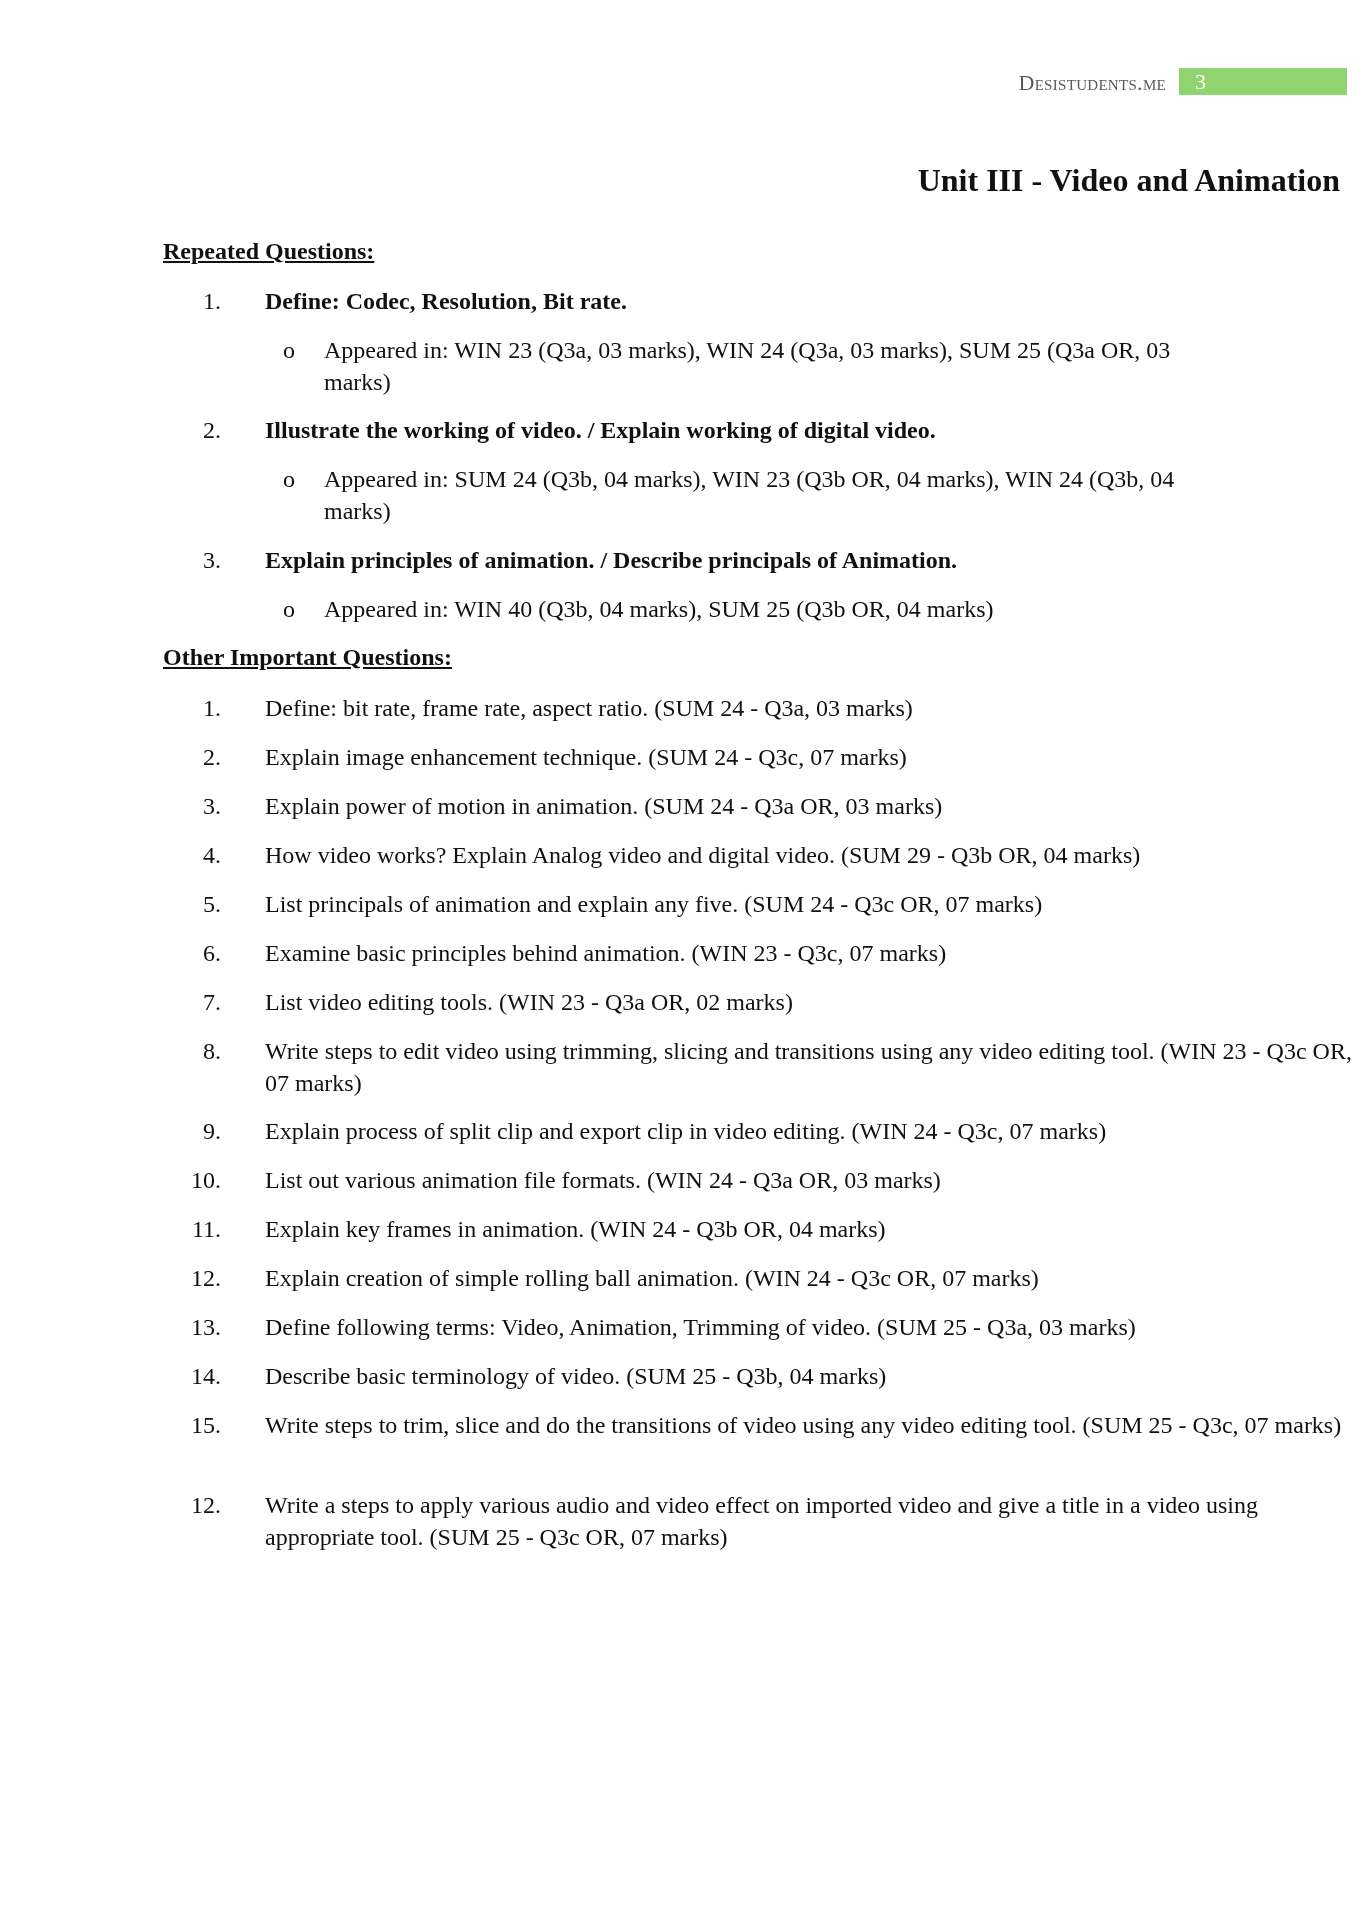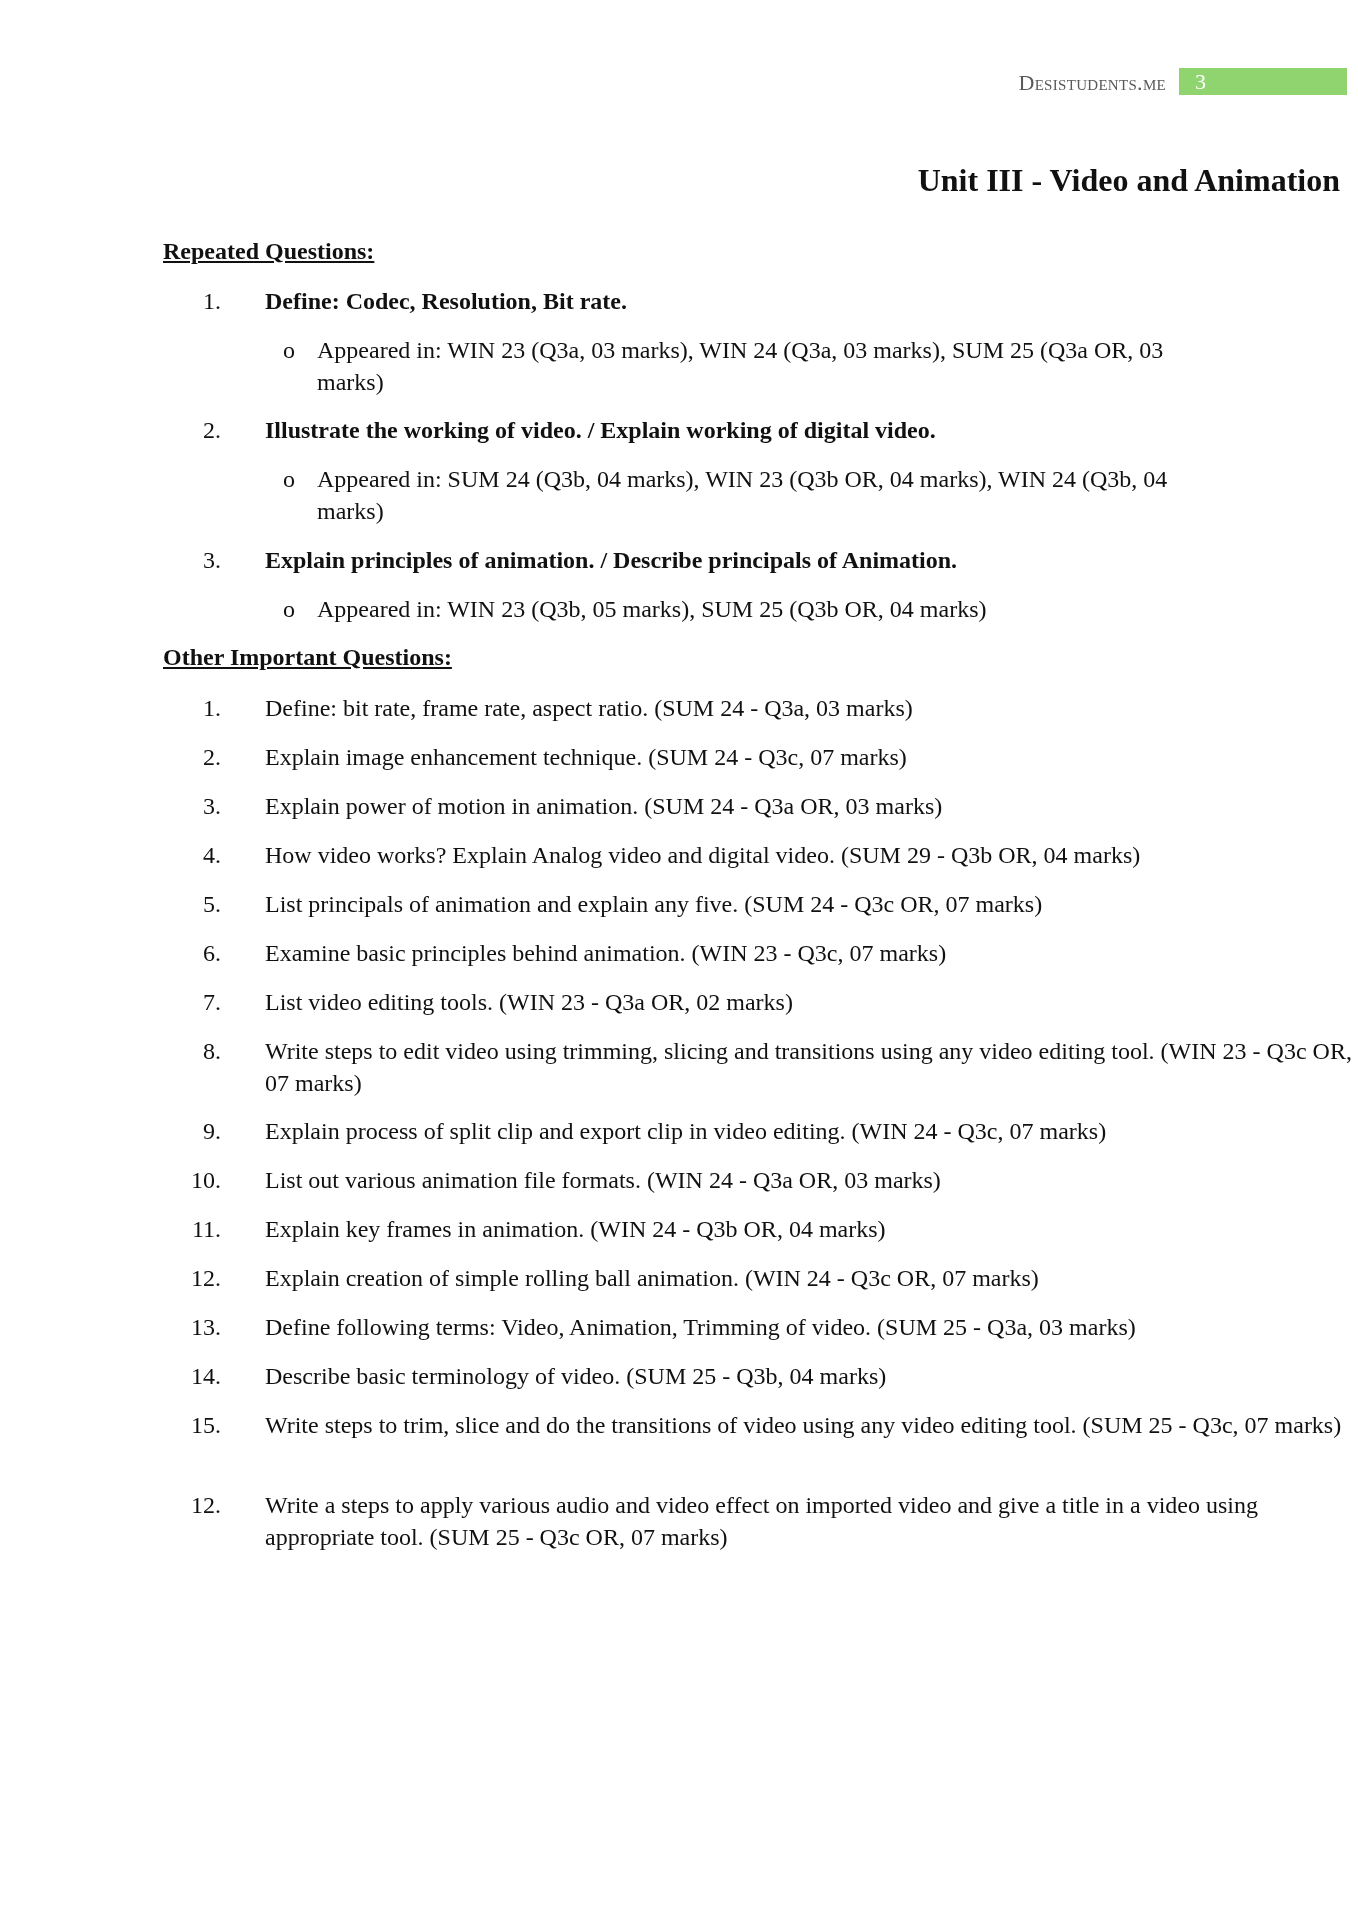--- a/index.html
+++ b/index.html
@@ -13,21 +13,21 @@
               padding-left: 16px; box-sizing: border-box; }
   .title { position: absolute; top: 162px; left: 0; width: 1340px; text-align: right;
            font-size: 32px; font-weight: bold; }
   .section-head { position: absolute; left: 163px; font-size: 24px; font-weight: bold; text-decoration: underline; }
   .item { position: absolute; left: 163px; font-size: 24px; line-height: 32px; }
   .item .num { position: absolute; left: 0; width: 58px; text-align: right; }
   .item .txt { position: absolute; left: 82px; width: 1100px; margin-left: 20px; }
   .bold { font-weight: bold; }
   .sub { position: absolute; left: 283px; font-size: 24px; line-height: 32px; }
   .sub .bullet { position: absolute; left: 0; width: 20px; }
-  .sub .txt { position: absolute; left: 34px; width: 880px; }
+  .sub .txt { position: absolute; left: 41px; width: 880px; }
 </style>
 </head>
 <body>
 
 <div class="header">
   <span class="site-name">Desistudents.me</span>
   <span class="page-num">3</span>
 </div>
 
 <div class="title">Unit III - Video and Animation</div>
@@ -51,21 +51,21 @@
   <span class="bullet">o</span>
   <span class="txt">Appeared in: SUM 24 (Q3b, 04 marks), WIN 23 (Q3b OR, 04 marks), WIN 24 (Q3b, 04 marks)</span>
 </div>
 
 <div class="item" style="top:544px">
   <span class="num">3.</span>
   <span class="txt bold">Explain principles of animation. / Describe principals of Animation.</span>
 </div>
 <div class="sub" style="top:593px">
   <span class="bullet">o</span>
-  <span class="txt">Appeared in: WIN 23 (Q3b, 05 marks), SUM 25 (Q3b OR, 04 marks)</span>
+  <span class="txt">Appeared in: WIN 40 (Q3b, 04 marks), SUM 25 (Q3b OR, 04 marks)</span>
 </div>
 
 <div class="section-head" style="top:644px">Other Important Questions:</div>
 
 <div class="item" style="top:692px">
   <span class="num">1.</span>
   <span class="txt">Define: bit rate, frame rate, aspect ratio. (SUM 24 - Q3a, 03 marks)</span>
 </div>
 <div class="item" style="top:741px">
   <span class="num">2.</span>

